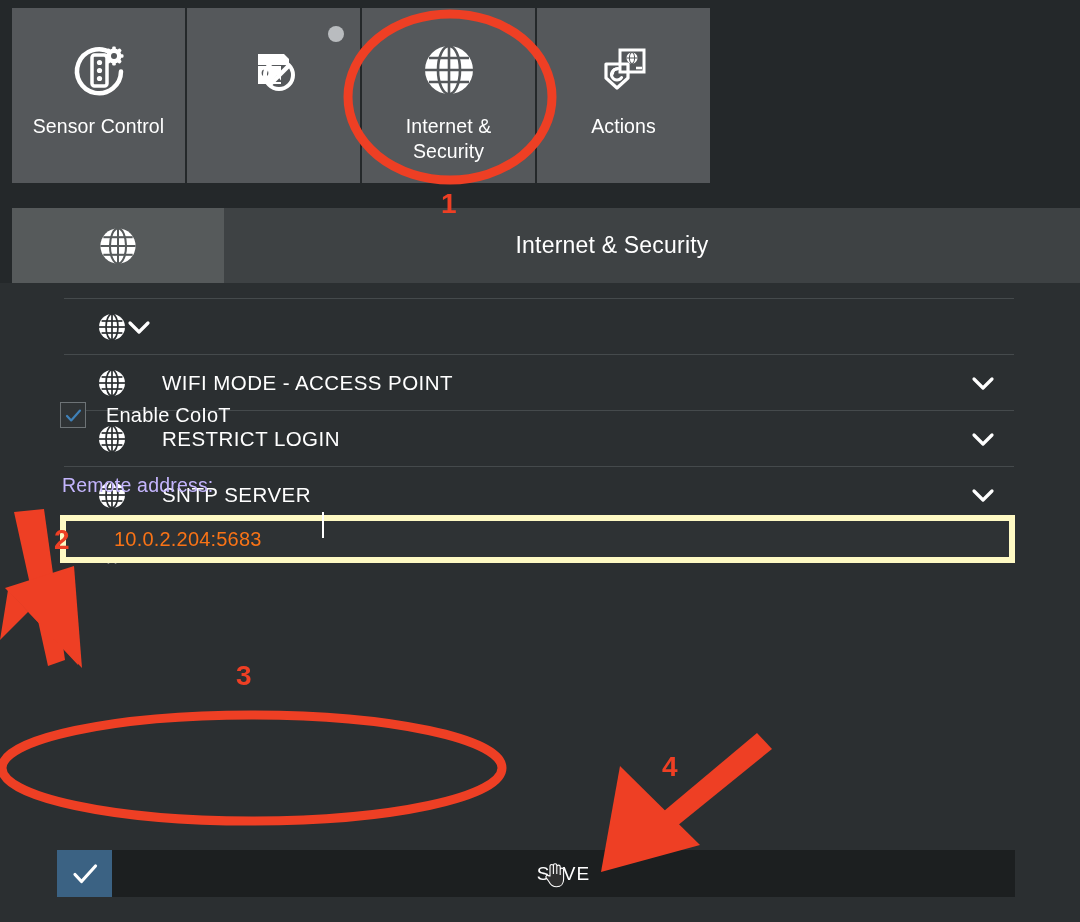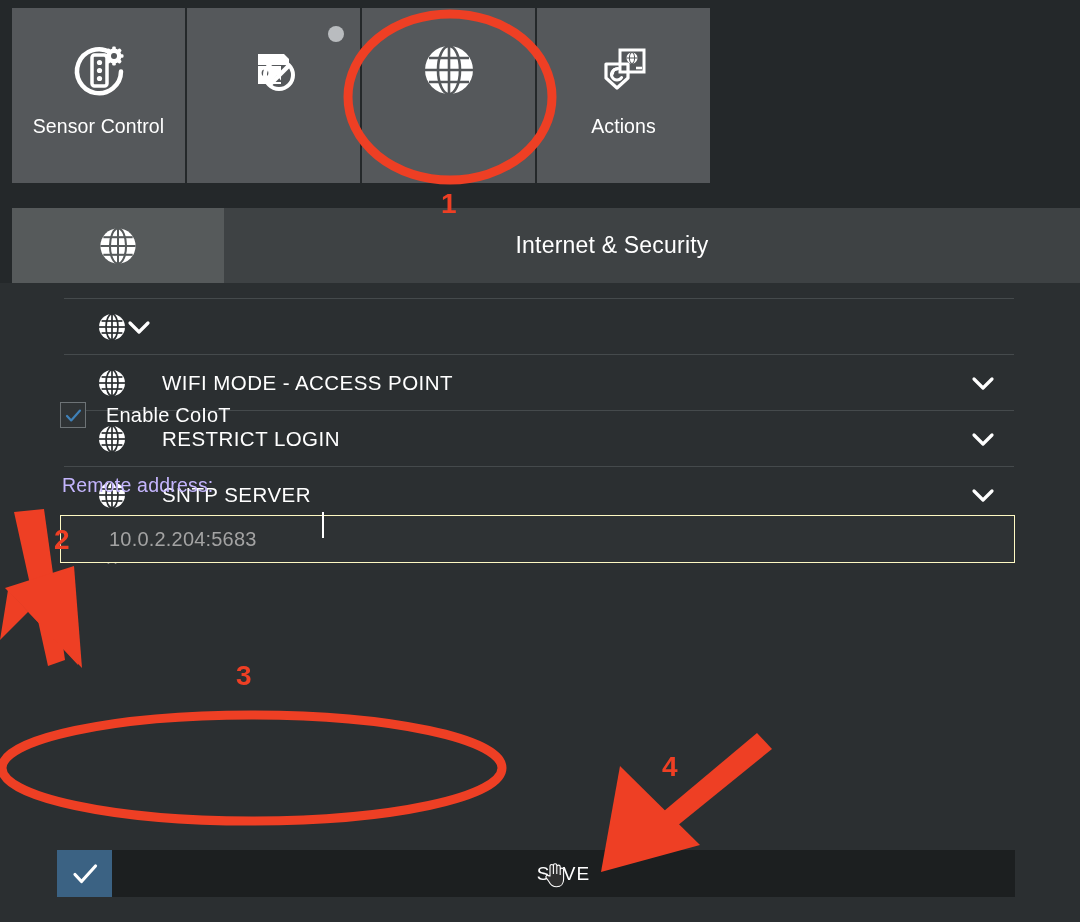--- a/index.html
+++ b/index.html
@@ -167,22 +167,22 @@
     margin-top: 44px;
     margin-left: 2px;
     letter-spacing: .2px;
   }
   .textinput {
     margin-top: 18px;
     width: 955px;
     height: 48px;
     box-sizing: border-box;
     background: #2e3234;
-    border: 1px solid #fef9c3;
-    color: #a3a3a3;
+    border: 6px solid #fef9c3;
+    color: #f97316;
     font-size: 20px;
     font-family: "Liberation Sans", sans-serif;
     padding: 0 0 0 48px;
     outline: none;
     display: block;
     letter-spacing: .2px;
   }
   .caret {
     position: absolute;
     left: 262px;
@@ -297,20 +297,24 @@
           <circle cx="30" cy="30" r="24" fill="#fff"></circle>
           <g stroke="#55585b" stroke-width="2.6" fill="none">
             <ellipse cx="30" cy="30" rx="11" ry="24"></ellipse>
             <line x1="6" y1="30" x2="54" y2="30"></line>
             <line x1="10" y1="18" x2="50" y2="18"></line>
             <line x1="10" y1="42" x2="50" y2="42"></line>
             <line x1="30" y1="6" x2="30" y2="54"></line>
           </g>
         </svg>
       </span>
+      <span class="tile-label">
+        <span>Internet &amp;</span><br>
+        <span>Security</span>
+      </span>
     </div>
 
     <div class="tile">
       <span class="tile-icon">
         <svg viewBox="0 0 60 60" xmlns="http://www.w3.org/2000/svg">
           <rect x="26" y="10" width="24" height="22" fill="none" stroke="#fff" stroke-width="3"></rect>
           <circle cx="38" cy="18" r="5.5" fill="#fff"></circle>
           <g stroke="#55585b" stroke-width="1" fill="none">
             <ellipse cx="38" cy="18" rx="2.6" ry="5.5"></ellipse>
             <line x1="32.5" y1="18" x2="43.5" y2="18"></line>

